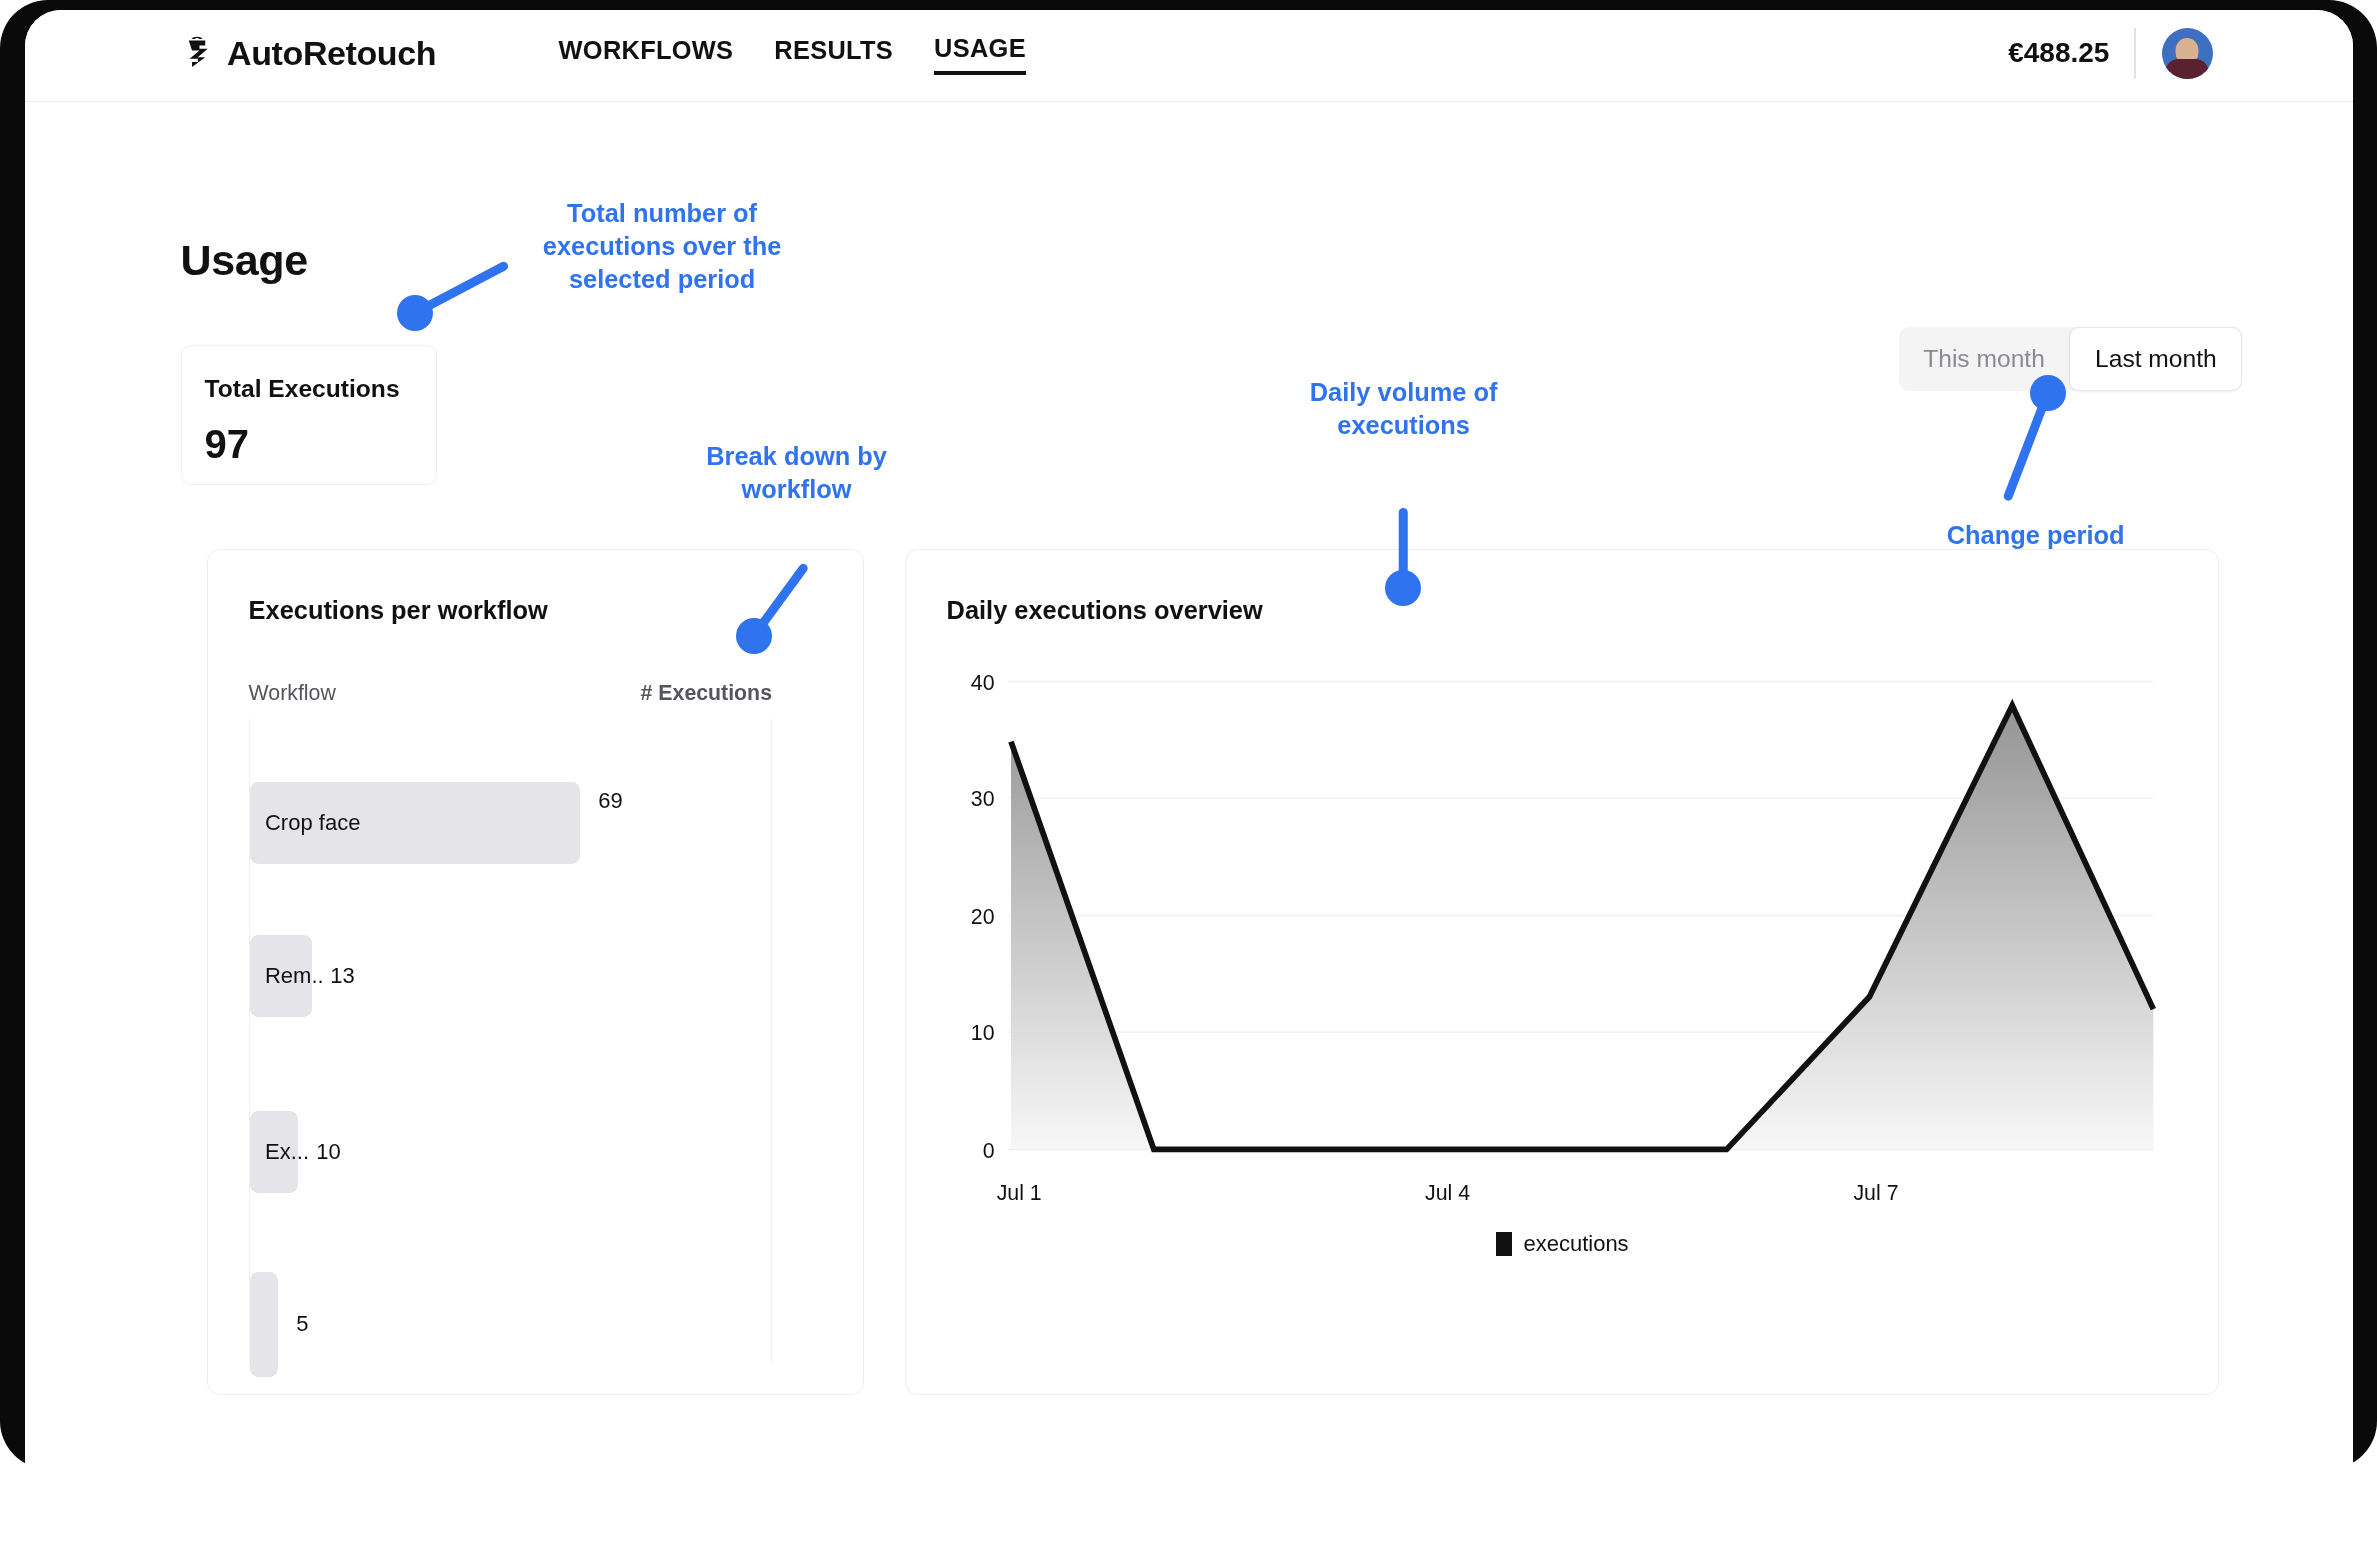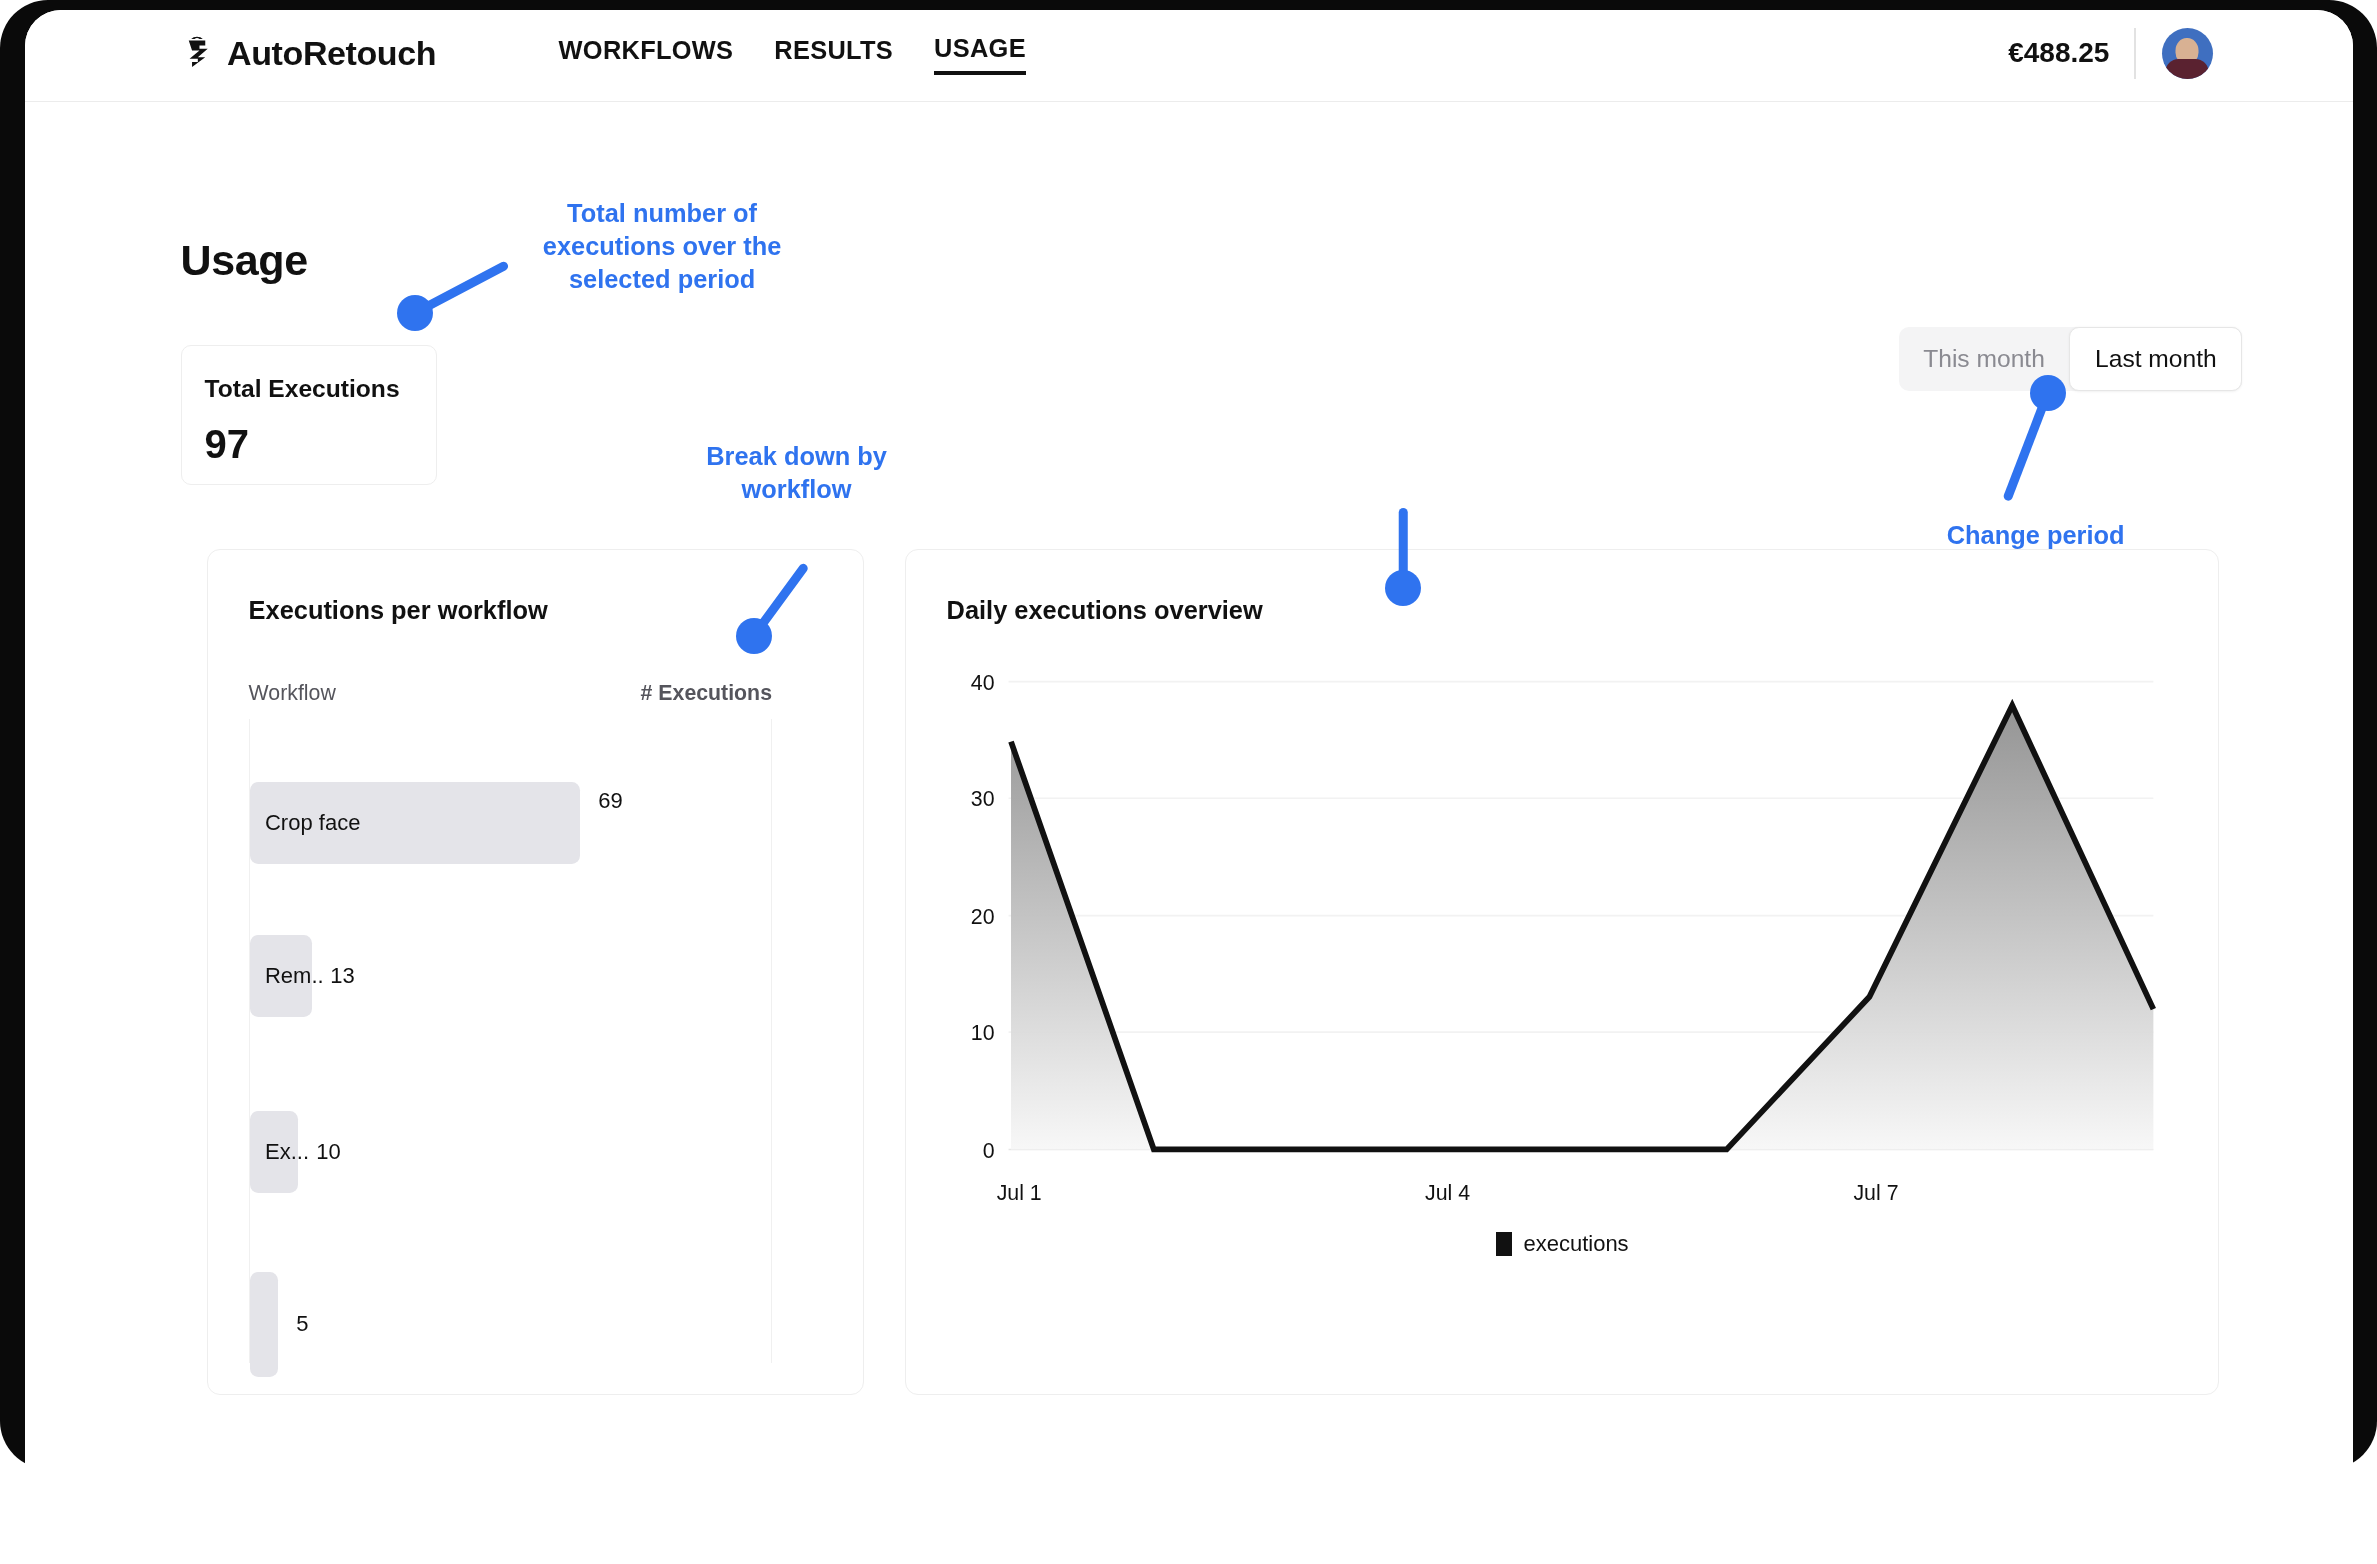--- a/index.html
+++ b/index.html
@@ -513,20 +513,21 @@
         <line x1="2464" y1="355" x2="2416" y2="480" stroke="#2f73ef" stroke-width="11" stroke-linecap="round"></line>
       </svg>
 
       <div class="annot-dot" style="left:372px; top:193px;"></div>
       <div class="annot-text" style="left:502px; top:95px; width:271px;">Total number of executions over the selected period</div>
 
       <div class="annot-dot" style="left:711px; top:516px;"></div>
       <div class="annot-text" style="left:649px; top:338px; width:246px;">Break down by workflow</div>
 
       <div class="annot-dot" style="left:1360px; top:468px;"></div>
+      <div class="annot-text" style="left:1252px; top:274px; width:254px;">Daily volume of executions</div>
 
       <div class="annot-dot" style="left:2005px; top:273px;"></div>
       <div class="annot-text" style="left:1888px; top:417px; width:246px;">Change period</div>
 
     </div>
   </div>
 </div>
 
 
 </body></html>

